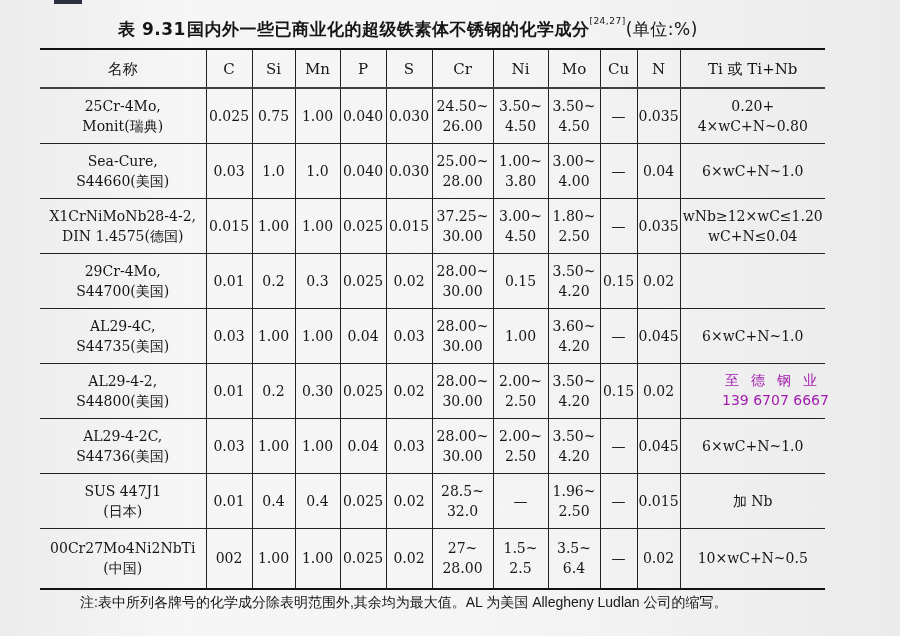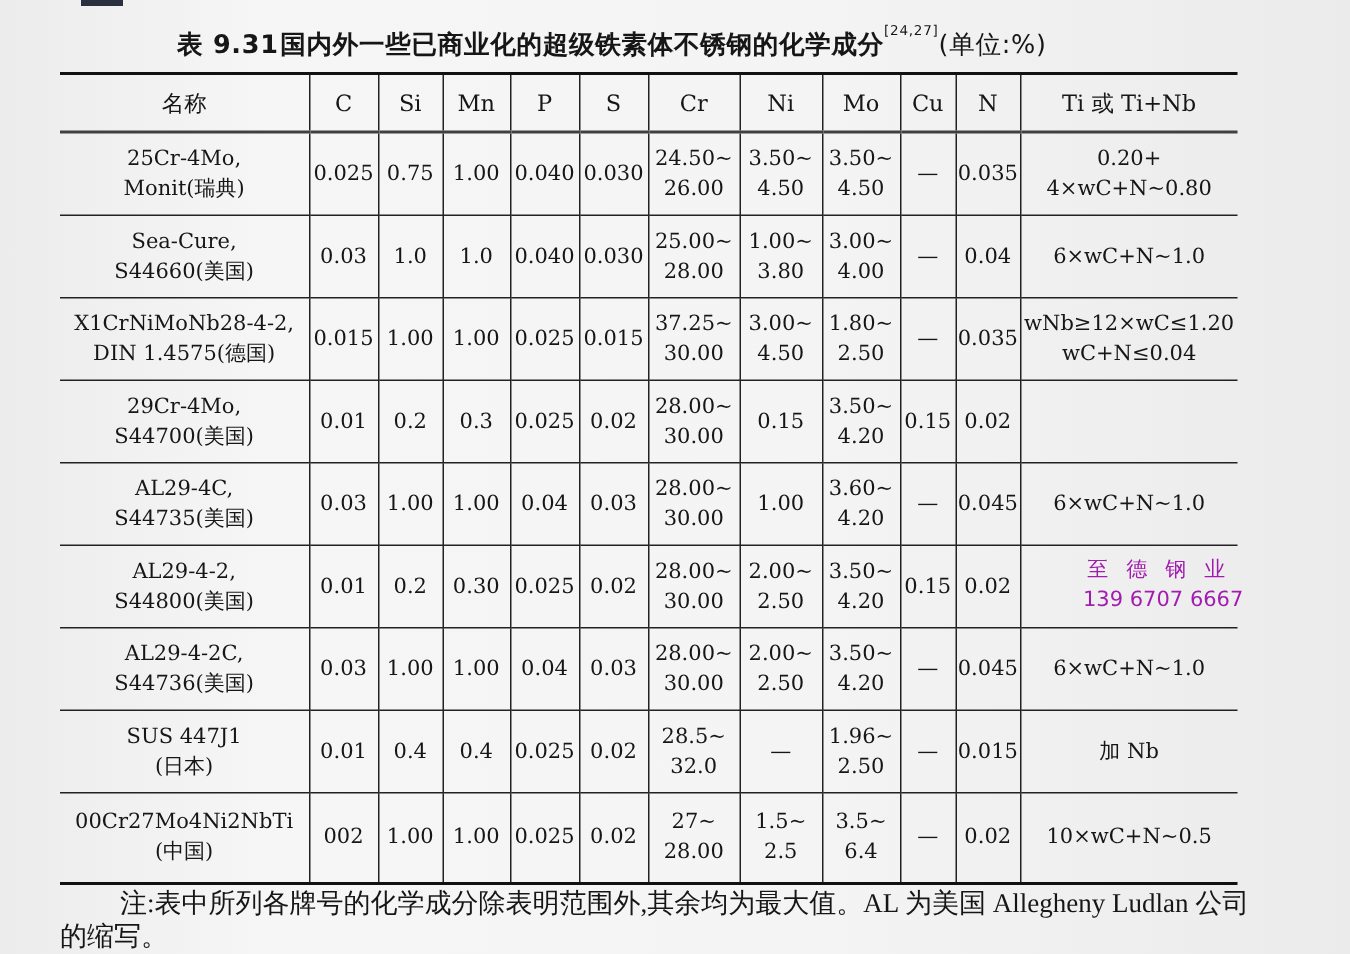--- a/index.html
+++ b/index.html
@@ -31,22 +31,22 @@
   table.chem tr > *:first-child { border-left:none; }
   table.chem tr > *:last-child { border-right:none; }
   table.chem thead th { height:37px; font-weight:normal; font-size:15px; border-bottom:2px solid #404040; }
   table.chem tbody tr { height:55px; }
   table.chem tbody tr.last { height:61px; }
   table.chem tbody tr.last td { border-bottom:none; }
   .name-cell { font-size:14px; line-height:20px; }
   .range { line-height:20px; }
   .note {
     position:absolute; left:40px; top:591px; width:800px;
-    font-size:18px; line-height:22px; text-indent:40px;
-    font-family: Liberation Serif, serif;
+    font-size:14px; line-height:22px; text-indent:40px;
+    font-family: Liberation Sans, sans-serif;
   }
   .watermark {
     position:absolute; left:722px; top:370px; color:#a21caf;
     font-family: "DejaVu Sans", "Liberation Sans", sans-serif; font-size:14px; text-align:right; line-height:20px;
   }
   .watermark .wm-name { letter-spacing:12px; }
 </style>
 </head>
 <body>
 

